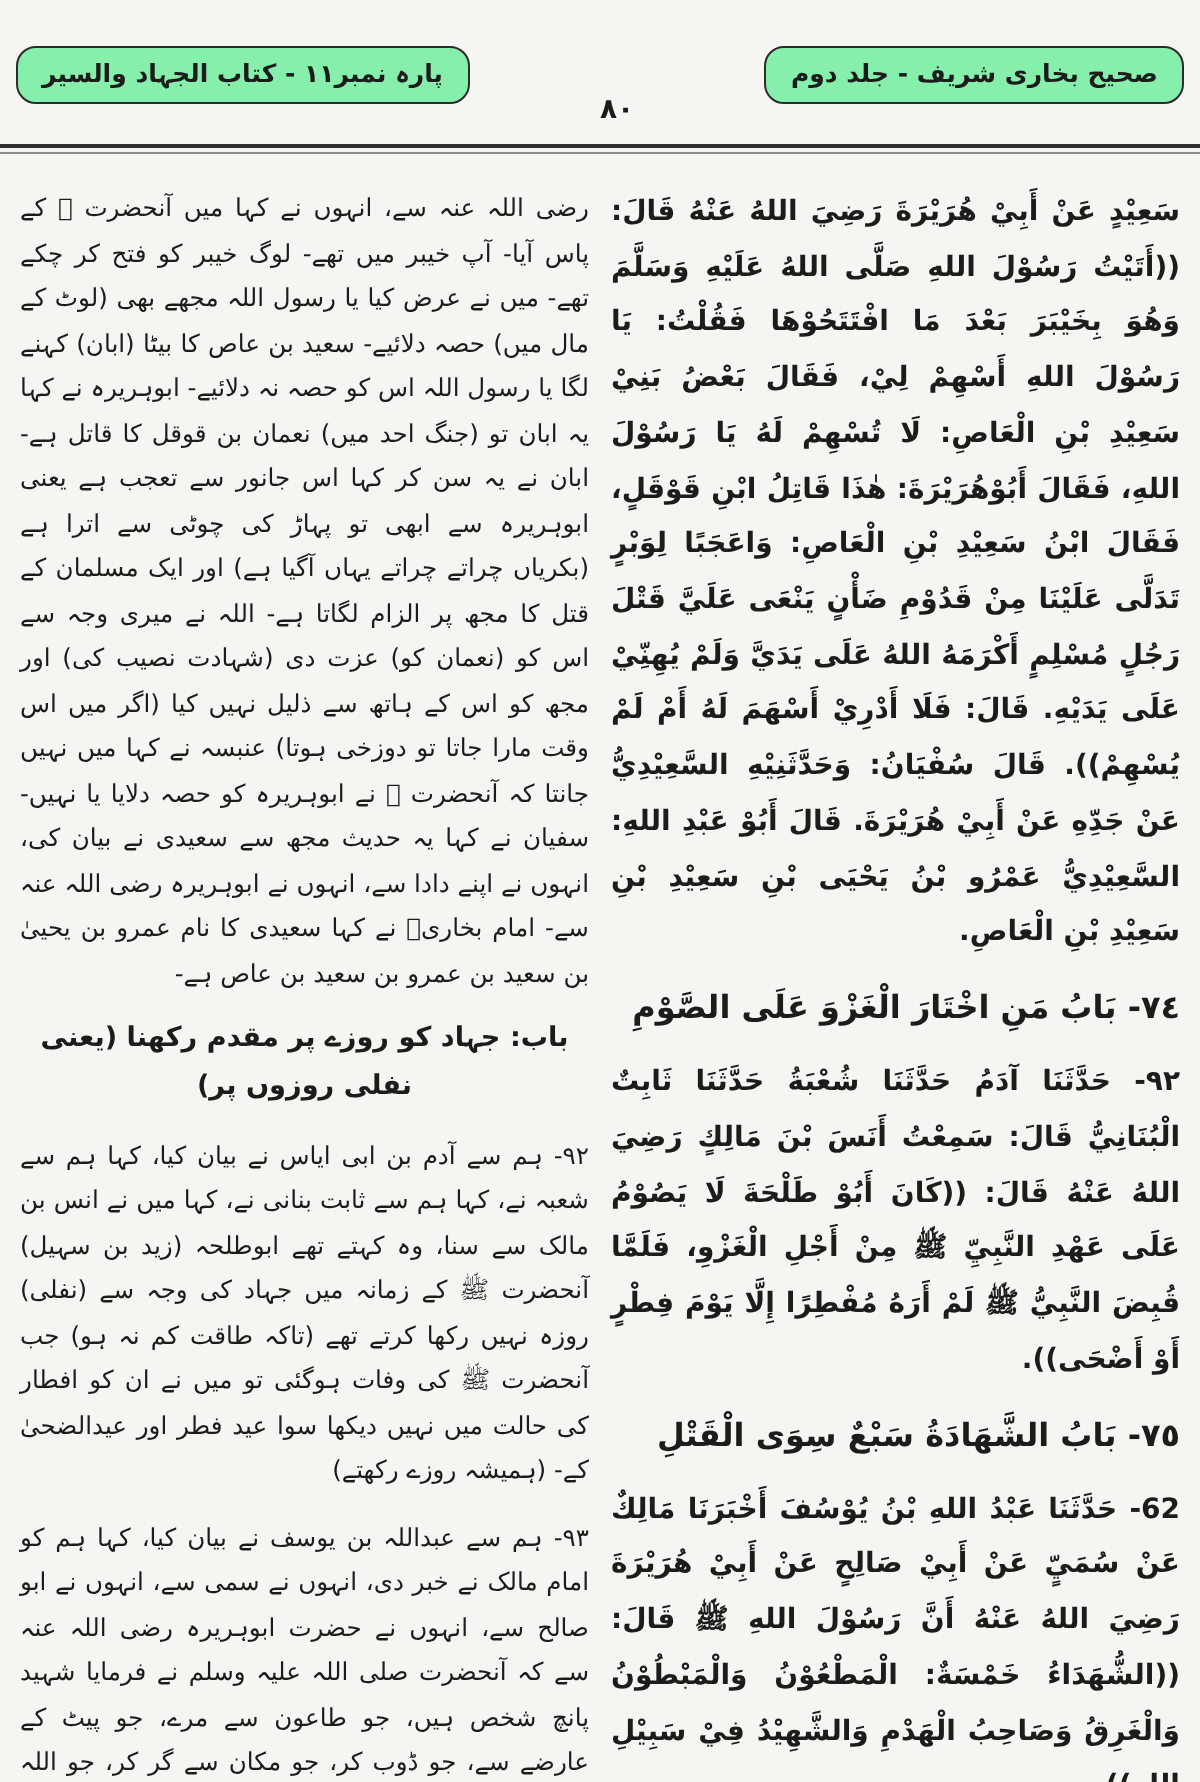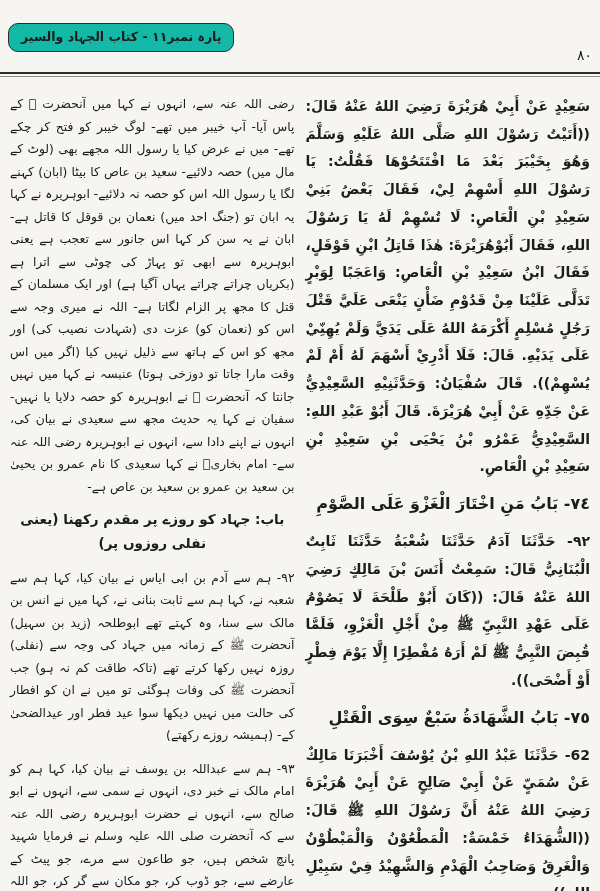--- a/index.html
+++ b/index.html
@@ -22,25 +22,25 @@
     direction:rtl;
     padding:2px 0 0 0;
   }
   .hbox{
     border:1.5px solid #2b2b2b;
     border-radius:10px;
     padding:4px 12px 5px 12px;
     font-size:12.5px;
     font-weight:700;
     white-space:nowrap;
-    background:#14b8a6;
+    background:#86efac;
     line-height:1.5;
   }
   .pagenum{
-    font-size:14px;font-weight:400;letter-spacing:1px;
+    font-size:14px;font-weight:700;letter-spacing:1px;
     transform:translateY(-2px);
     margin-top:39px;
   }
   .rule{
     margin:7px -8px 0 -8px;
     height:2px;
     border-top:2px solid #2e2e2e;
     border-bottom:1px solid #8d8b86;
   }
   
@@ -72,20 +72,23 @@
     text-align:justify;
   }
   .urdu .heading{font-size:13.6px;line-height:1.8;}
 </style>
 </head>
 <body>
 
 <div class="page">
 
   <div class="header">
+    <div class="hbox">
+      <span>صحیح بخاری شریف - جلد دوم</span>
+    </div>
     <div class="pagenum">۸۰</div>
     <div class="hbox">
       <span>پارہ نمبر۱۱ - کتاب الجہاد والسیر</span>
     </div>
   </div>
 
   <div class="rule"></div>
 
   <div class="columns">
 

